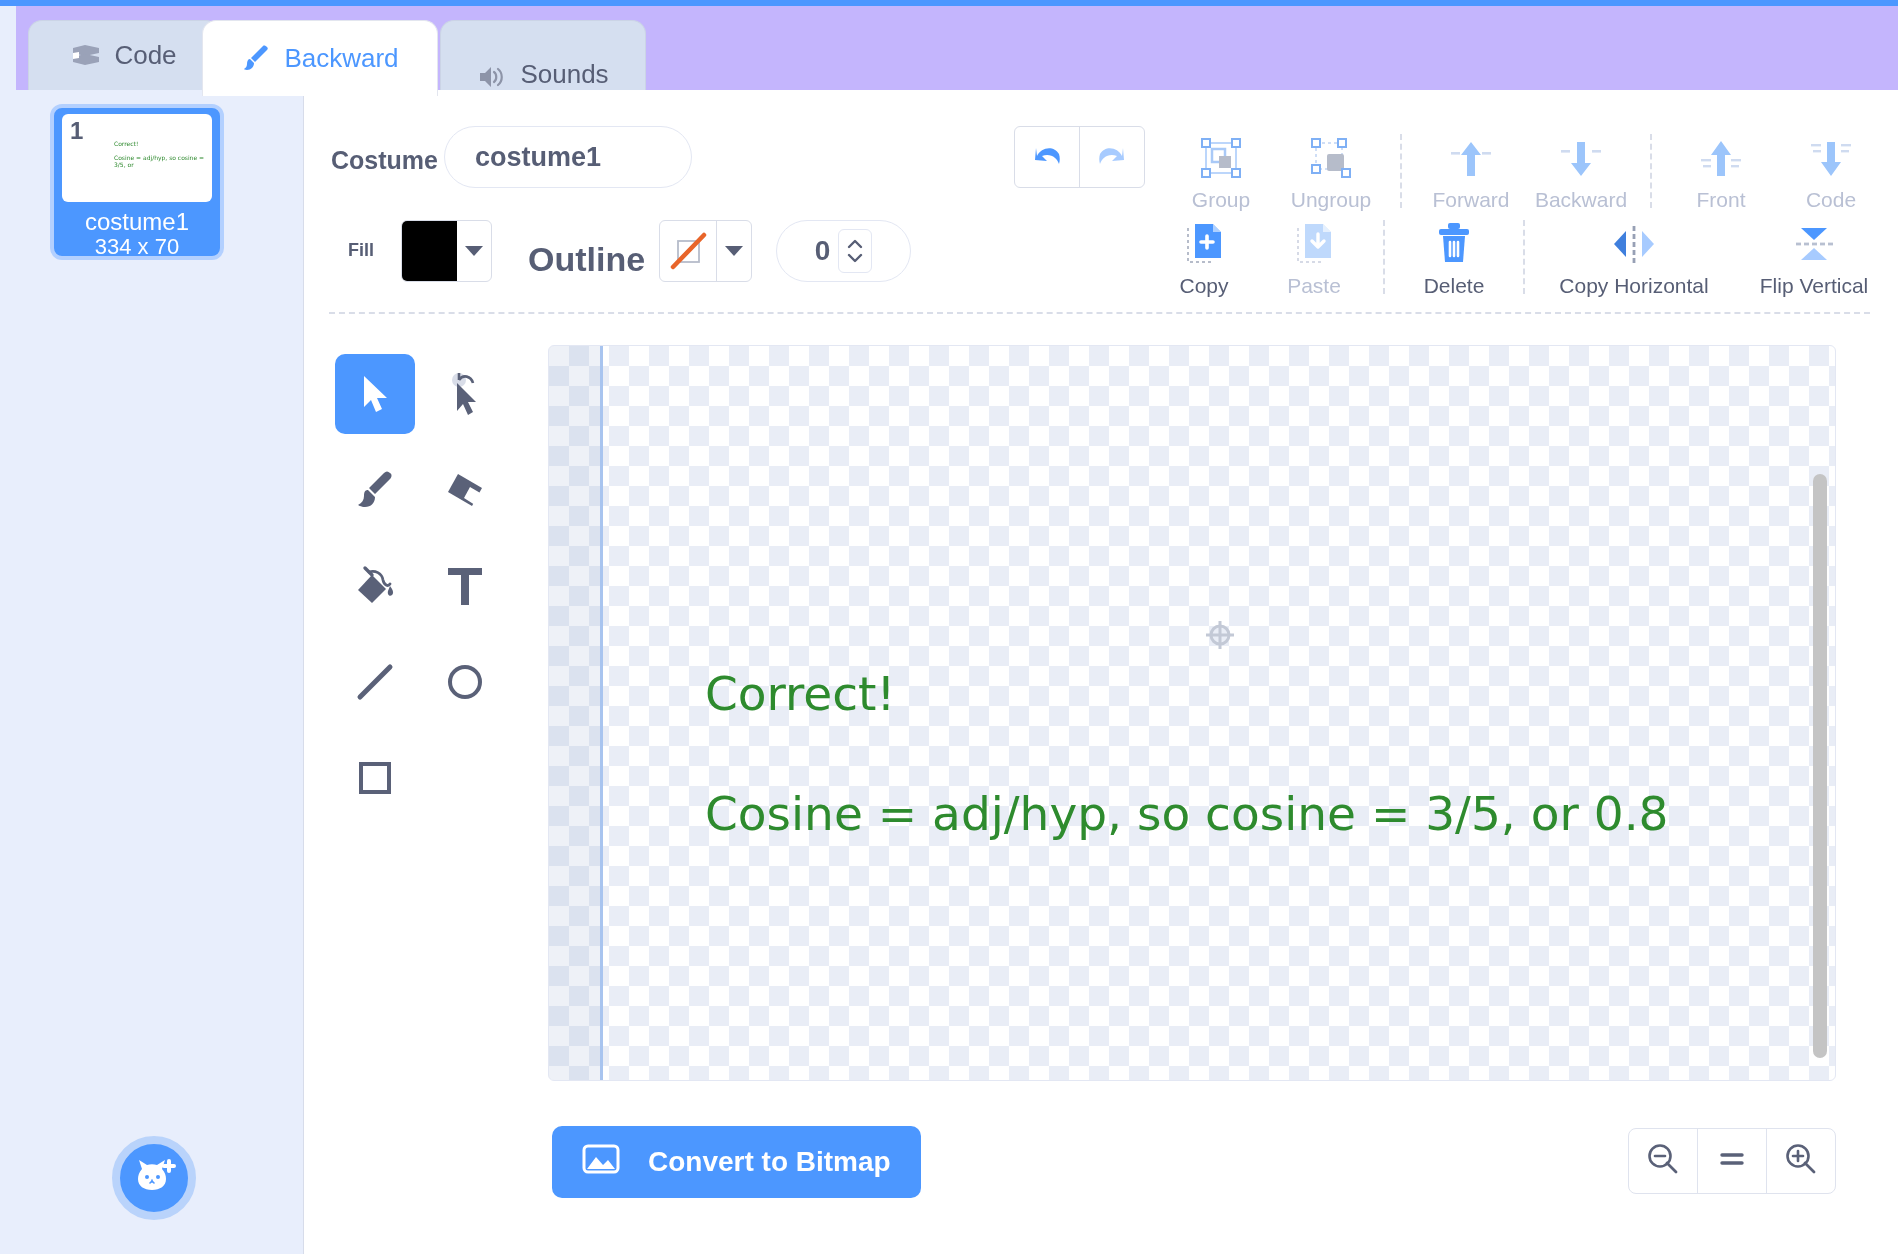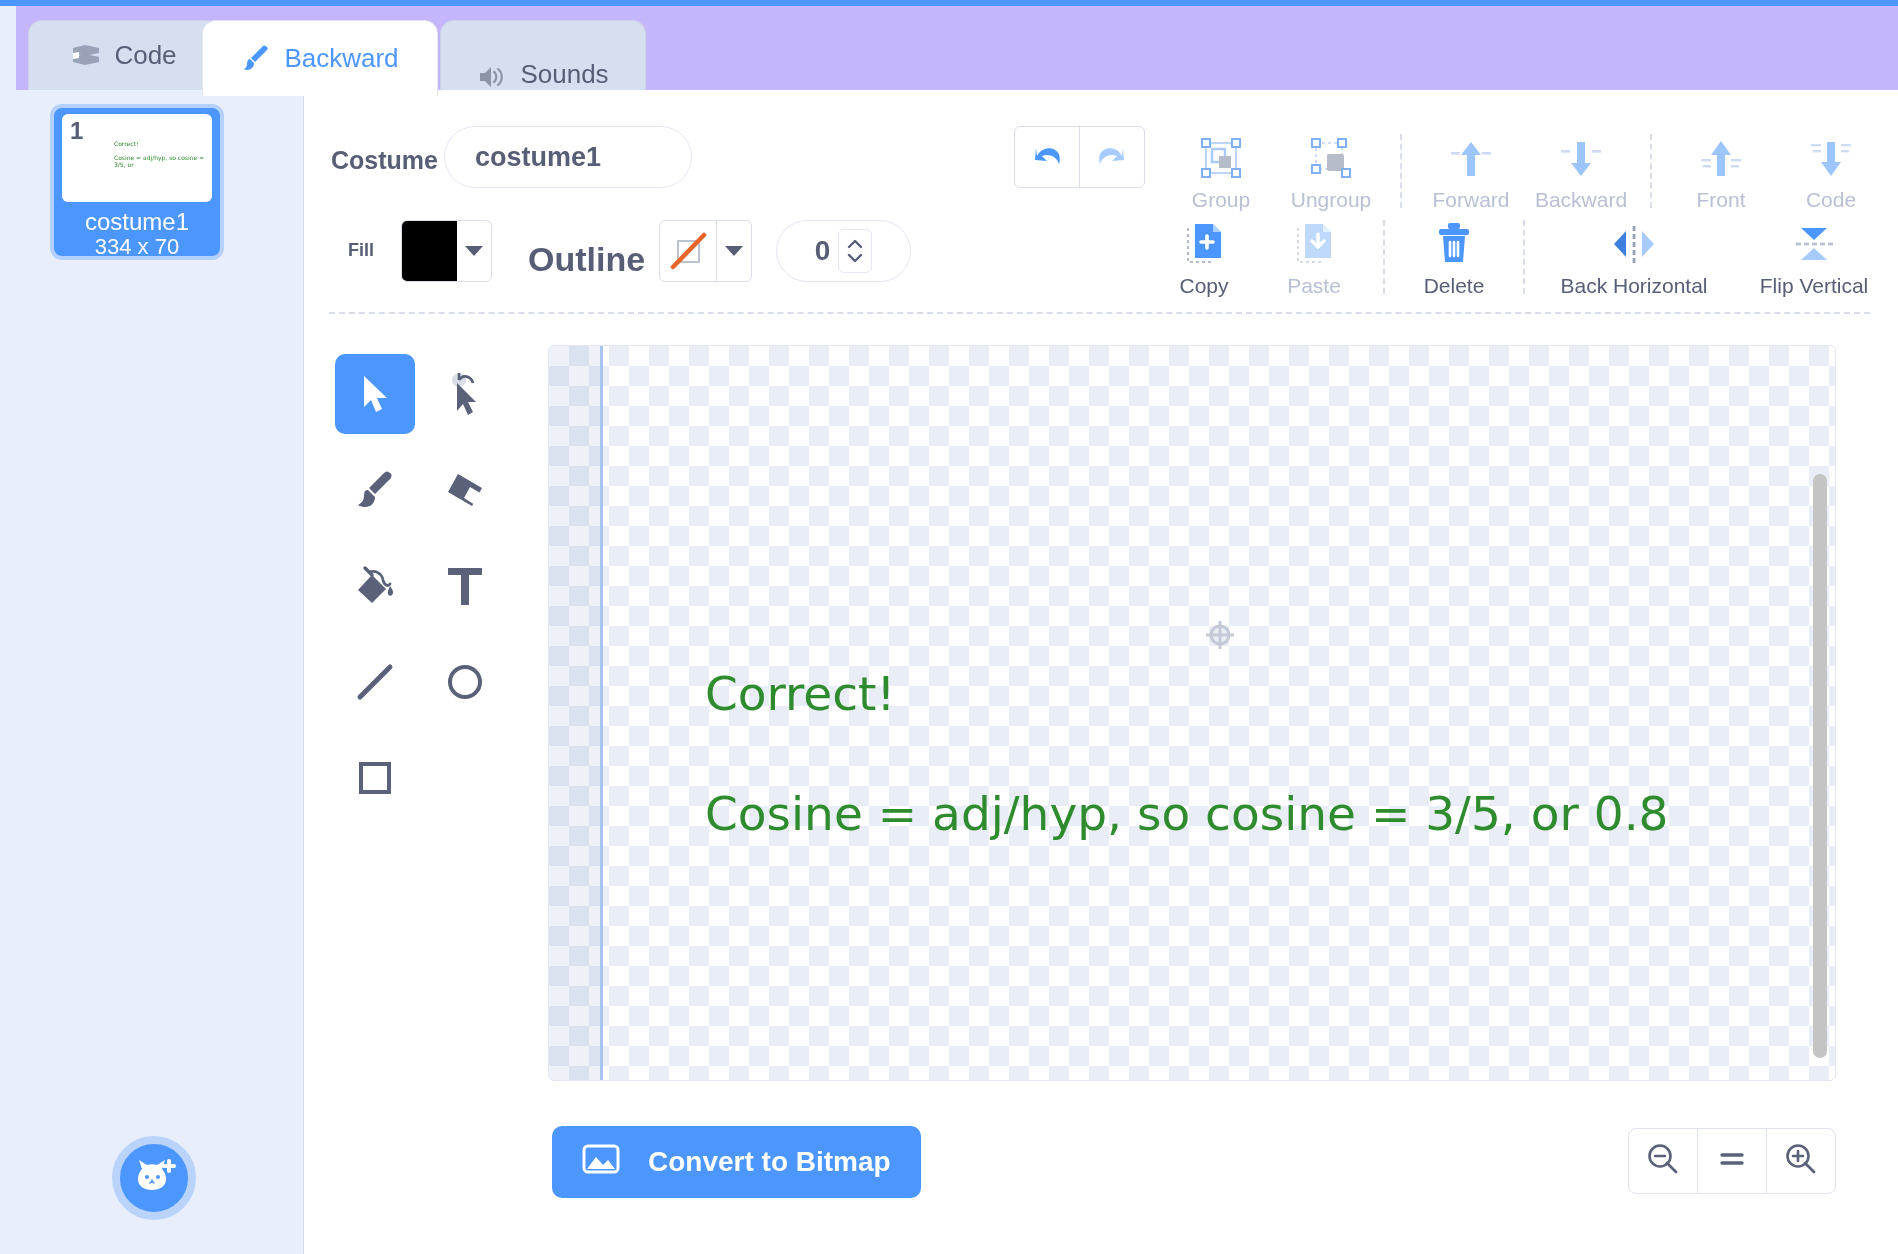--- a/index.html
+++ b/index.html
@@ -551,21 +551,21 @@
               <svg width="52" height="44" viewBox="0 0 52 44">
                 <path d="M18 9 L18 35 L6 22 Z" fill="#3f7fdd" transform="translate(0,0)"></path>
                 <path d="M34 9 L34 35 L46 22 Z" fill="#a7cbff"></path>
                 <rect x="24.6" y="4" width="2.8" height="5" fill="#97a0b5"></rect>
                 <rect x="24.6" y="12" width="2.8" height="5" fill="#97a0b5"></rect>
                 <rect x="24.6" y="20" width="2.8" height="5" fill="#97a0b5"></rect>
                 <rect x="24.6" y="28" width="2.8" height="5" fill="#97a0b5"></rect>
                 <rect x="24.6" y="36" width="2.8" height="5" fill="#97a0b5"></rect>
               </svg>
             </span>
-            <span class="tlabel">Back Horizontal</span>
+            <span class="tlabel">Copy Horizontal</span>
           </div>
 
           <div class="tool-btn" style="width: 170px;">
             <span class="ticon">
               <svg width="52" height="44" viewBox="0 0 52 44">
                 <path d="M13 6 L39 6 L26 18 Z" fill="#4c97ff"></path>
                 <path d="M13 38 L39 38 L26 26 Z" fill="#a7cbff"></path>
                 <rect x="8" y="20.6" width="5" height="2.8" fill="#b8c0d1"></rect>
                 <rect x="16" y="20.6" width="5" height="2.8" fill="#b8c0d1"></rect>
                 <rect x="24" y="20.6" width="5" height="2.8" fill="#b8c0d1"></rect>

